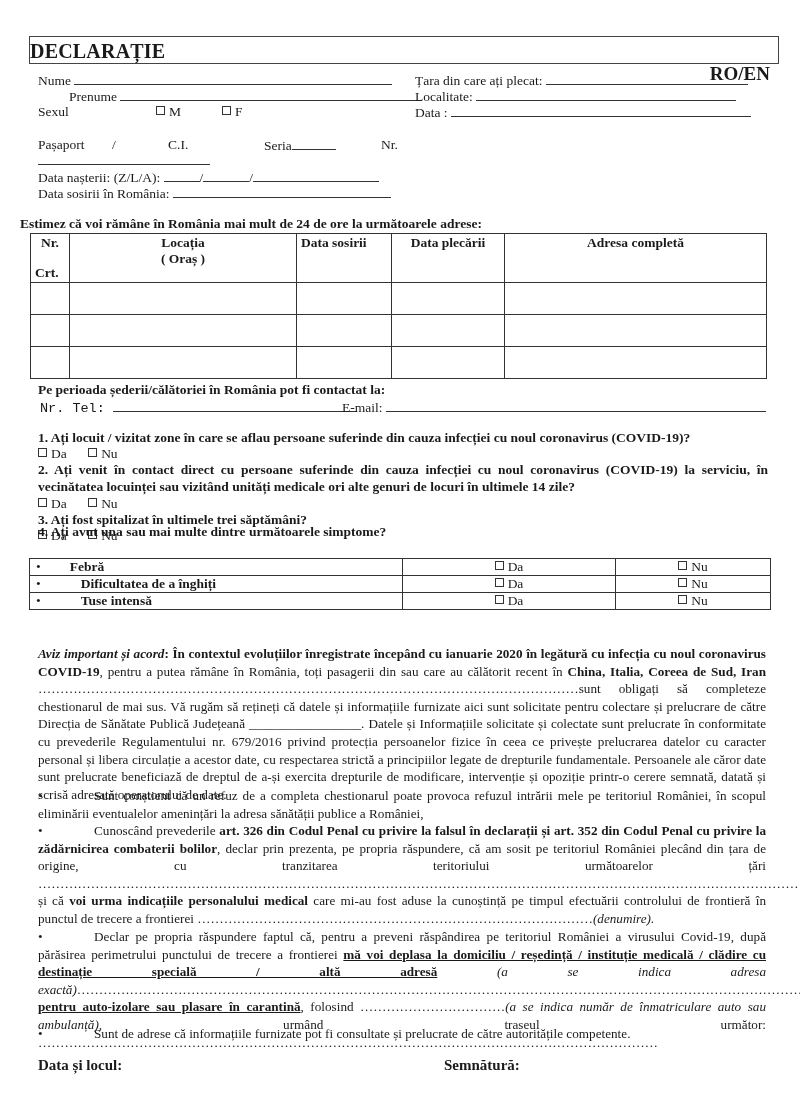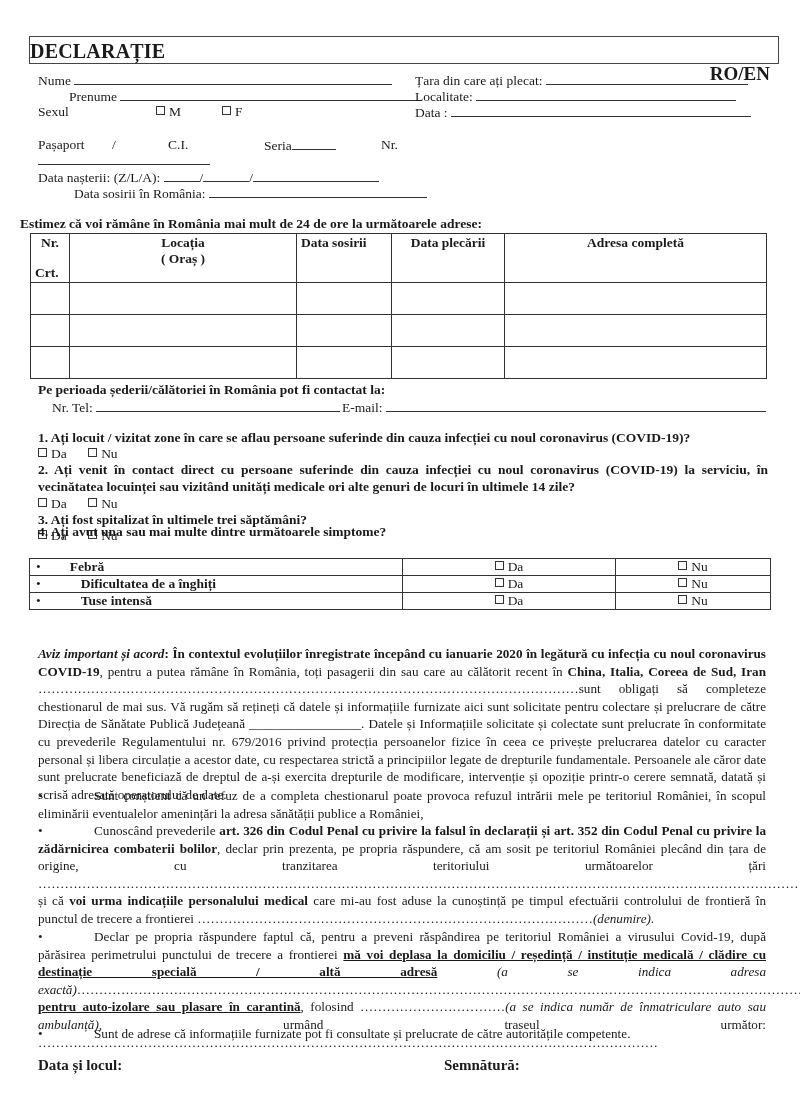--- a/index.html
+++ b/index.html
@@ -60,21 +60,21 @@
   <span style="position:absolute;left:74px;">/</span>
   <span style="position:absolute;left:130px;">C.I.</span>
   <span style="position:absolute;left:226px;"><span>Seria</span><span class="line" style="width:44px;"></span></span>
   <span style="position:absolute;left:343px;">Nr.</span>
 </div>
 <div class="abs" style="left:38px;top:164px;width:172px;border-bottom:1px solid #333;"></div>
 <div class="abs cond" style="left:38px;top:169px;">
   <span>Data nașterii: (Z/L/A):</span>
   <span class="line" style="width:36px;"></span>/<span class="line" style="width:46px;"></span>/<span class="line" style="width:126px;"></span>
 </div>
-<div class="abs cond" style="left:38px;top:185px;margin-left:36px;">
+<div class="abs cond" style="left:38px;top:185px;">
   <span>Data sosirii în România:</span>
   <span class="line" style="width:218px;"></span>
 </div>
 
 <div class="abs cond b" style="left:20px;top:216px;">Estimez că voi rămâne în România mai mult de 24 de ore la următoarele adrese:</div>
 <table id="addr-table" class="abs">
   <tbody>
       <tr style="height:48px;">
     <td style="width:30px;text-align:center;">
           <div>Nr.</div>
@@ -106,21 +106,21 @@
         <td></td>
         <td></td>
         <td></td>
         <td></td>
         <td></td>
       </tr>
 </tbody>
   </table>
 
 <div class="abs cond b" style="left:38px;top:382px;">Pe perioada șederii/călătoriei în România pot fi contactat la:</div>
-<div class="abs cond" style="left:52px;top:399px;">
+<div class="abs cond" style="left:40px;top:399px;font-family:Liberation Mono, monospace;">
   <span>Nr. Tel:</span>
   <span class="line" style="width:244px;"></span>
 </div>
 <div class="abs cond" style="left:342px;top:399px;">
   <span>E-mail:</span>
   <span class="line" style="width:380px;"></span>
 </div>
 
 <div class="abs cond b" style="left:38px;top:430px;width:730px;">1. Ați locuit / vizitat zone în care se aflau persoane suferinde din cauza infecției cu noul coronavirus (COVID-19)?</div>
 <div class="abs cond" style="left:38px;top:446px;">

